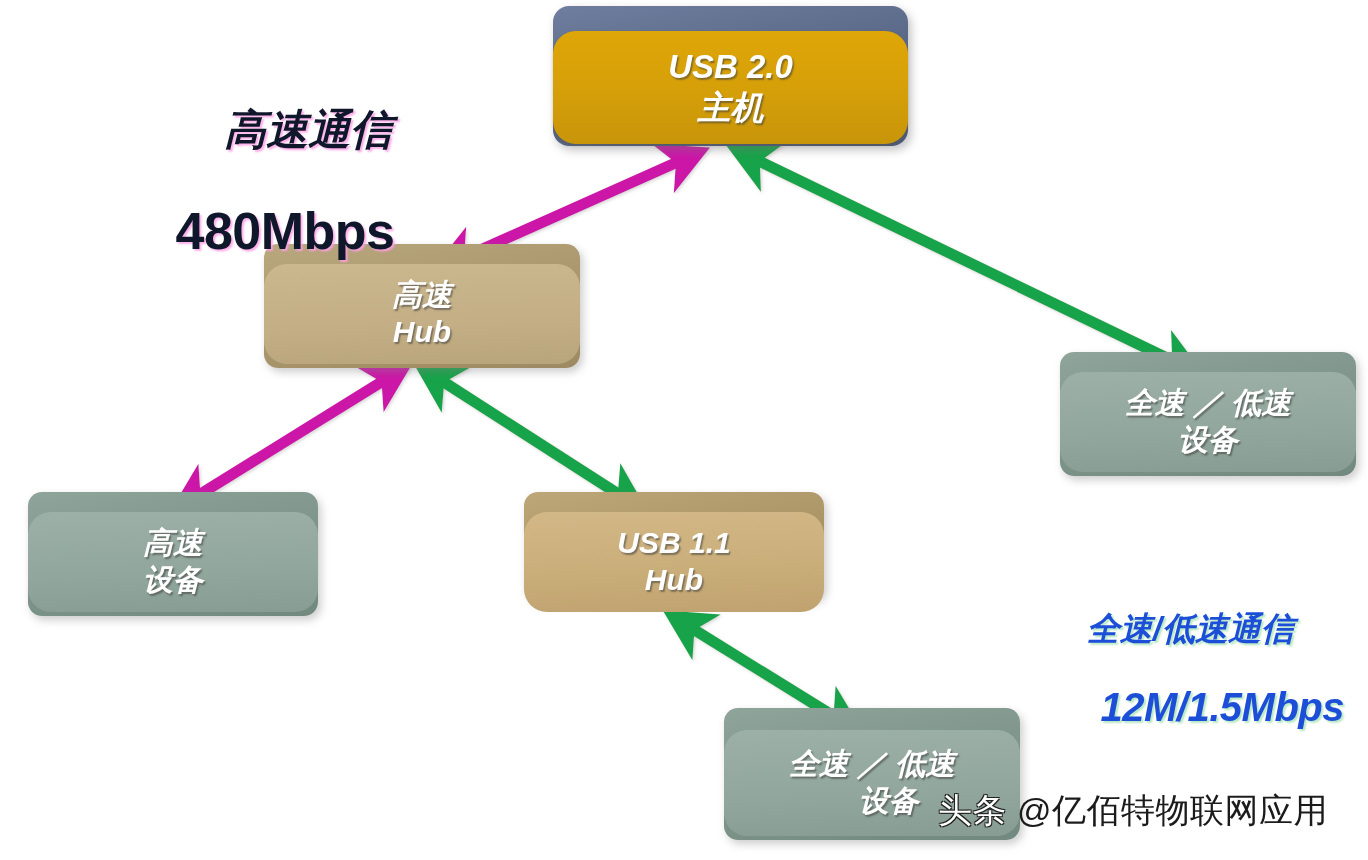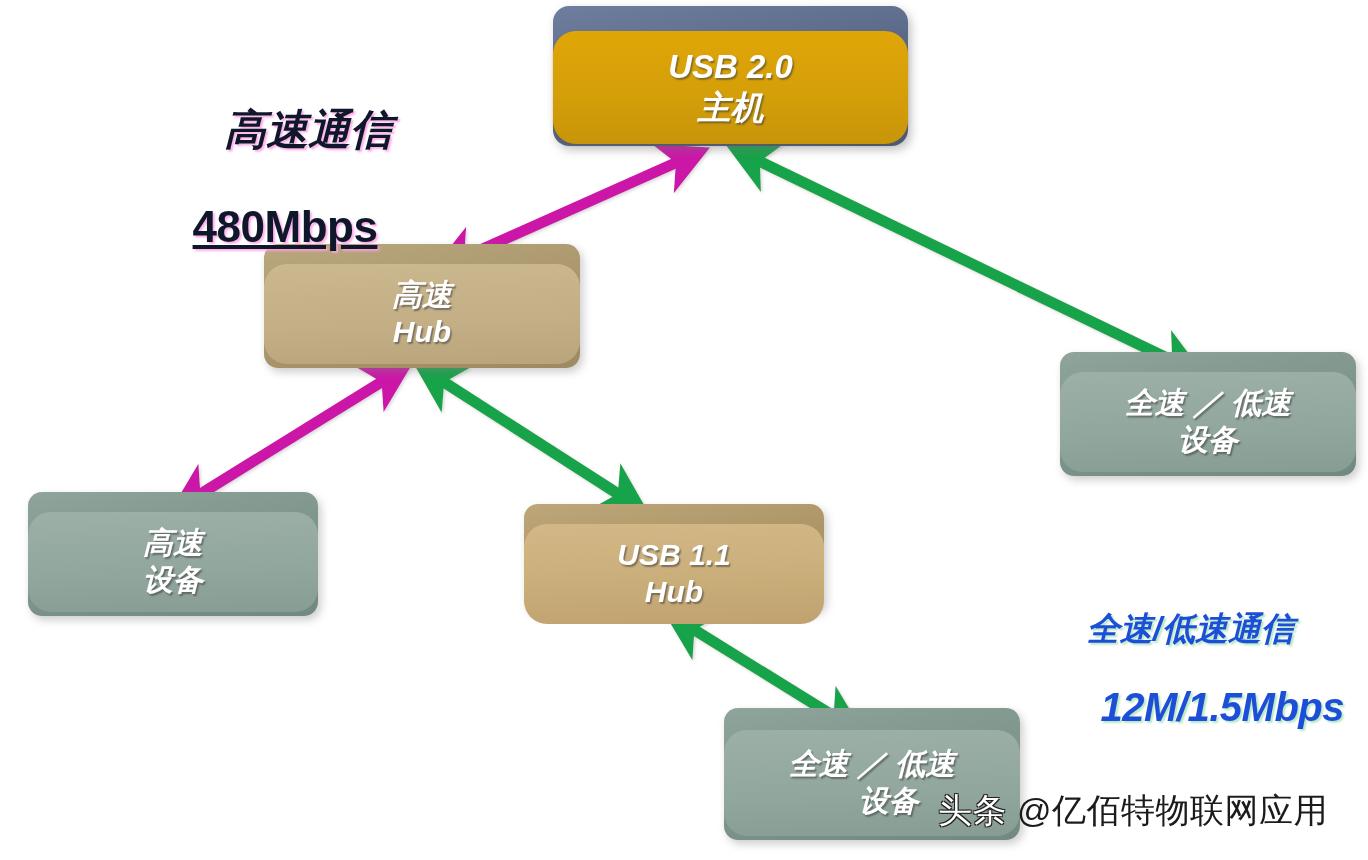--- a/index.html
+++ b/index.html
@@ -79,21 +79,21 @@
     background: linear-gradient(168deg, #b9a77e 0%, #a9966d 55%, #9d8a62 100%);
     box-shadow: 3px 4px 9px rgba(130,130,130,0.4);
   }
   #hub-hs .face {
     top: 20px; height: 100px;
     background: linear-gradient(178deg, #cbb88f 0%, #c3ae85 60%, #b9a57c 100%);
   }
   #hub-hs .label { font-size: 30px; }
 
   
-  #hub-11 { left: 524px; top: 492px; width: 300px; height: 108px; margin-top: 12px; }
+  #hub-11 { left: 524px; top: 492px; width: 300px; height: 108px; }
   #hub-11 .lid {
     background: linear-gradient(168deg, #bda678 0%, #ab9465 55%, #9c8758 100%);
     box-shadow: 3px 4px 9px rgba(130,130,130,0.4);
   }
   #hub-11 .face {
     top: 20px; height: 100px;
     background: linear-gradient(178deg, #d3b887 0%, #c9ad79 60%, #bfa26f 100%);
   }
   #hub-11 .label { font-size: 30px; }
 
@@ -128,23 +128,22 @@
   #legend-hs {
     left: 140px; top: 58px; width: 290px;
     color: #0f172a;
     font-size: 42px;
     font-style: italic;
     text-shadow: 2px 2px 2px rgba(255,160,230,0.85);
   }
   #legend-hs .l2 {
     display: block;
     font-style: normal;
-    font-size: 44px;
+    font-size: 52px;
     letter-spacing: -0.5px;
-    text-decoration: underline;
   }
   #legend-fls {
     left: 1000px; top: 572px; width: 344px;
     color: #1d4ed8;
     font-size: 33px;
     font-style: italic;
     text-shadow: 2px 2px 2px rgba(175,230,190,0.9);
   }
   #legend-fls .l2 {
     display: block;

